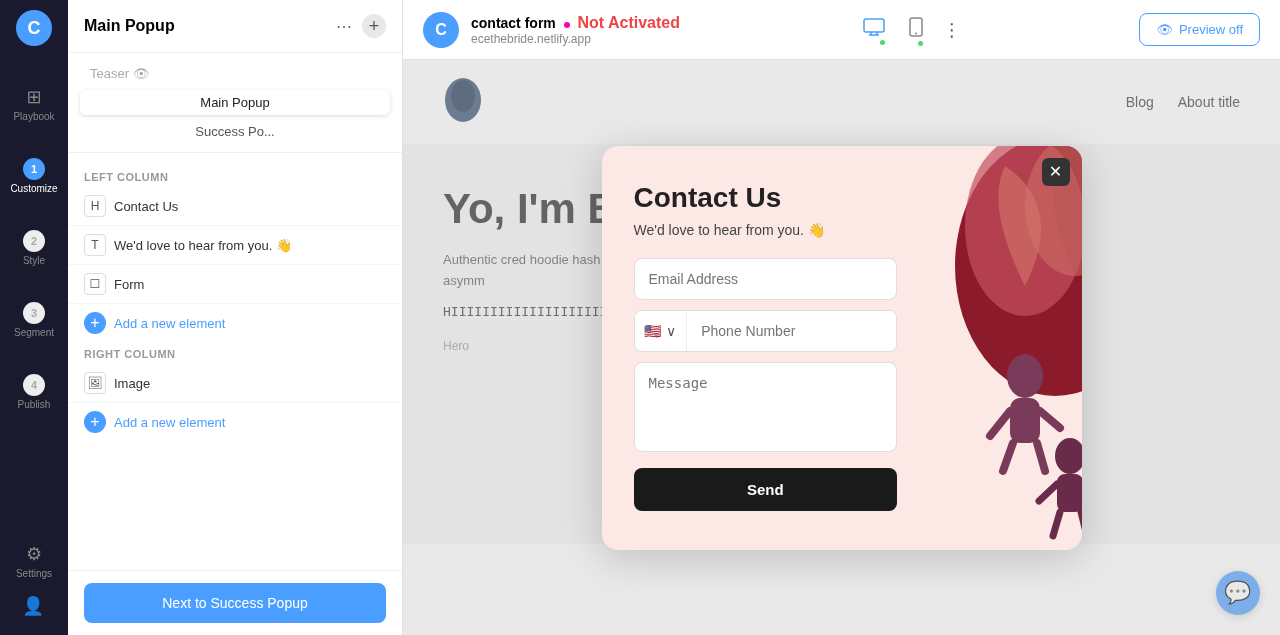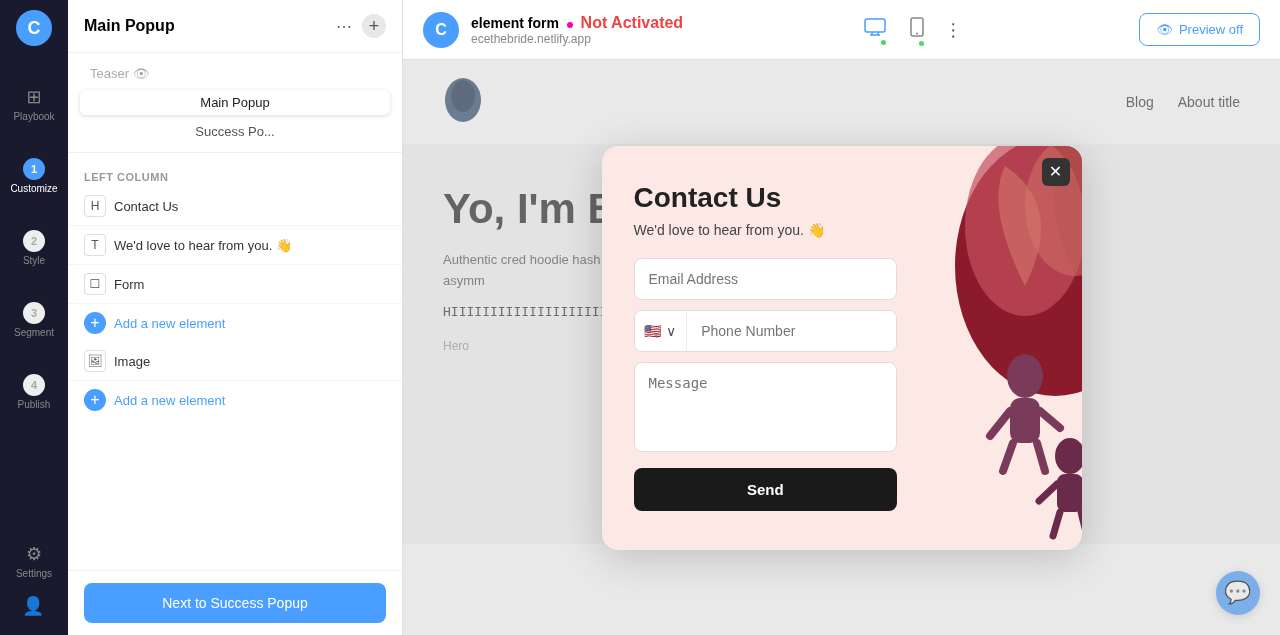--- a/index.html
+++ b/index.html
@@ -358,20 +358,21 @@
     <div class="panel-row">
       <div class="row-icon">☐</div>
       <span class="row-label">Form</span>
     </div>
 
     <div class="add-element">
       <div class="add-element-circle">+</div>
       <span class="add-element-label">Add a new element</span>
     </div>
 
+    <div class="section-label">RIGHT COLUMN</div>
 
     <div class="panel-row">
       <div class="row-icon">🖼</div>
       <span class="row-label">Image</span>
     </div>
 
     <div class="add-element">
       <div class="add-element-circle">+</div>
       <span class="add-element-label">Add a new element</span>
     </div>
@@ -382,21 +383,21 @@
   </div>
 </div>
 
 <div class="main">
 
   <div class="topbar">
     <div class="topbar-left">
       <div class="topbar-app-icon">C</div>
       <div class="topbar-info">
         <span class="topbar-name">
-          <span>element form</span>
+          <span>contact form</span>
           &nbsp;<span class="status-dot"></span>
           <span class="status-text">Not Activated</span>
         </span>
         <span class="topbar-url">ecethebride.netlify.app</span>
       </div>
     </div>
     <div class="topbar-center">
       <button class="device-btn active">
         <svg width="22" height="18" viewBox="0 0 22 18" fill="none" xmlns="http://www.w3.org/2000/svg">
           <rect x="1" y="1" width="20" height="13" rx="2" stroke="#4a9eff" stroke-width="1.5" fill="none"></rect>

